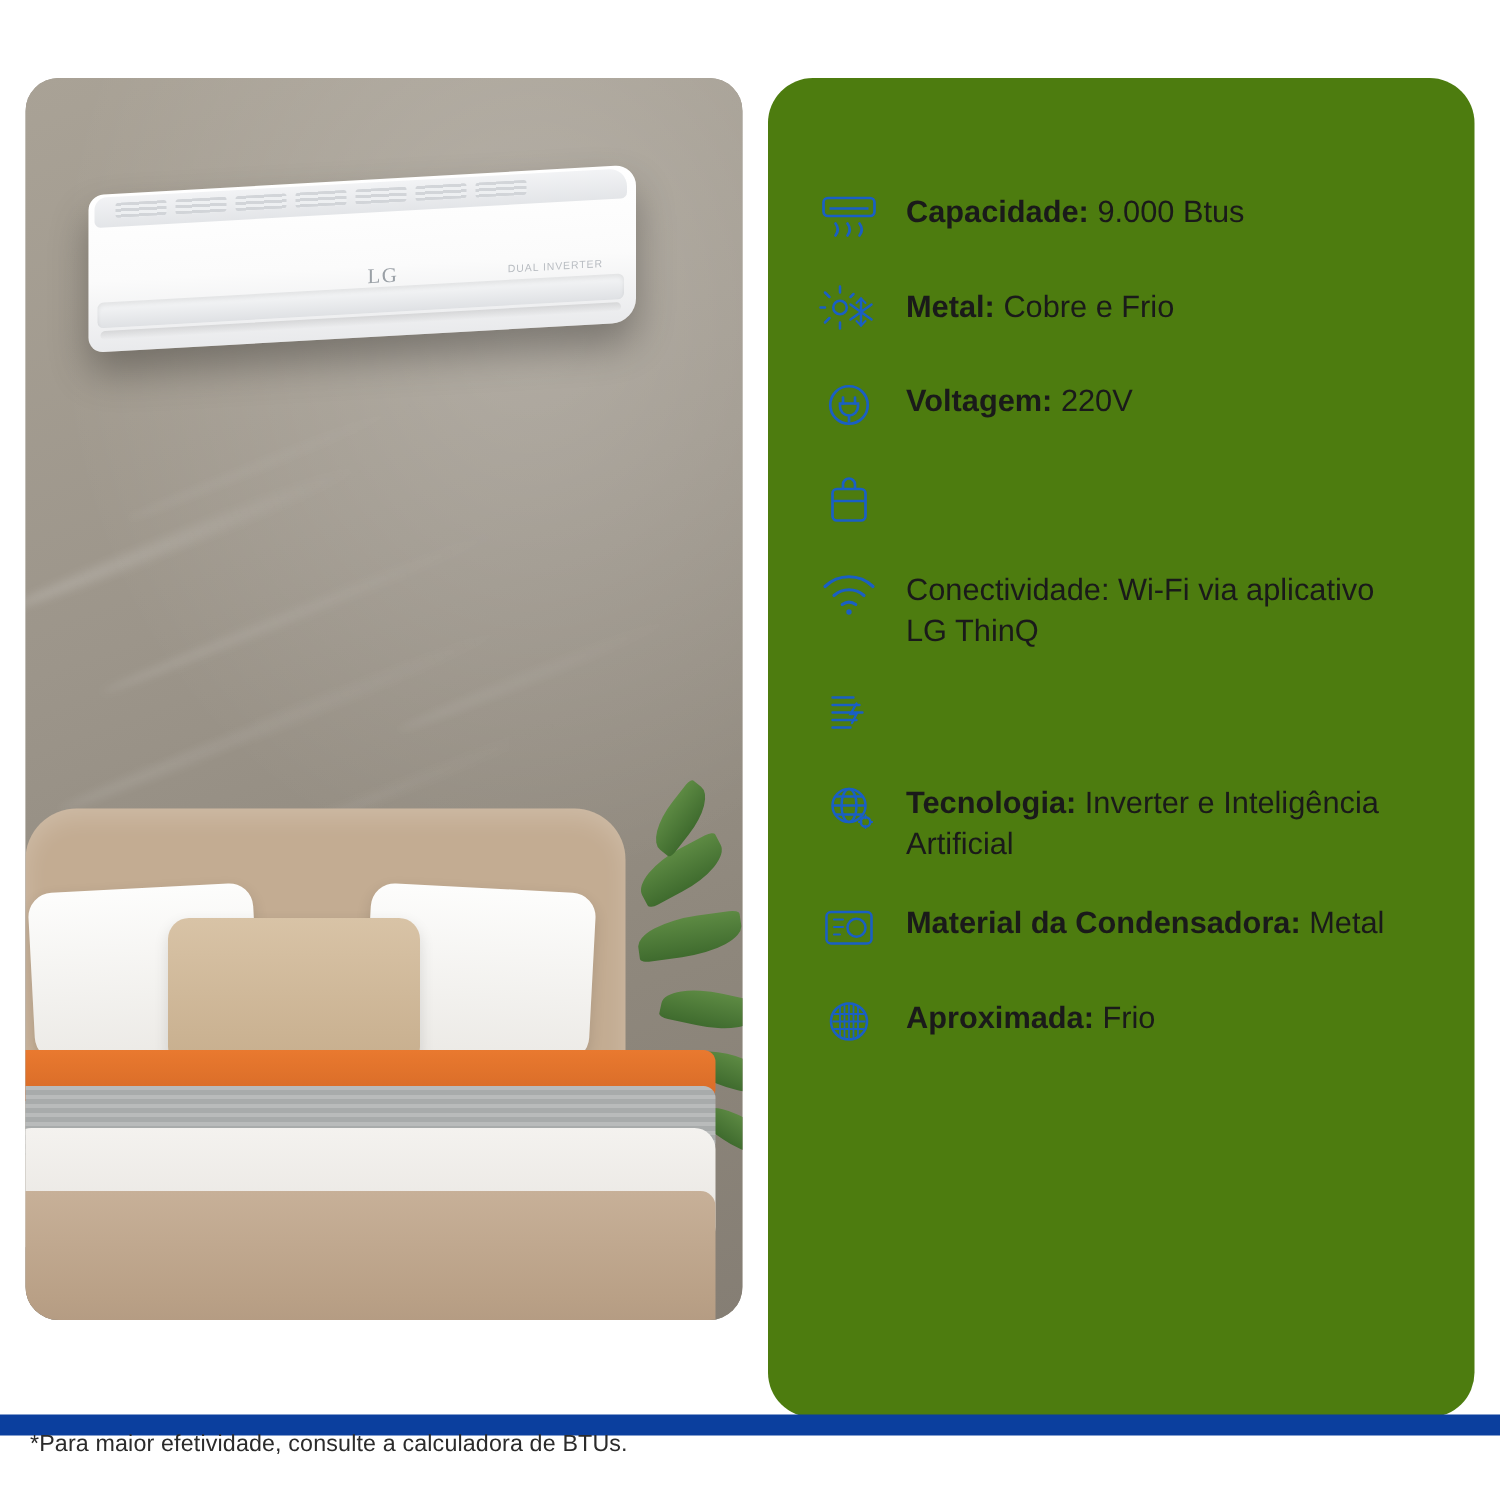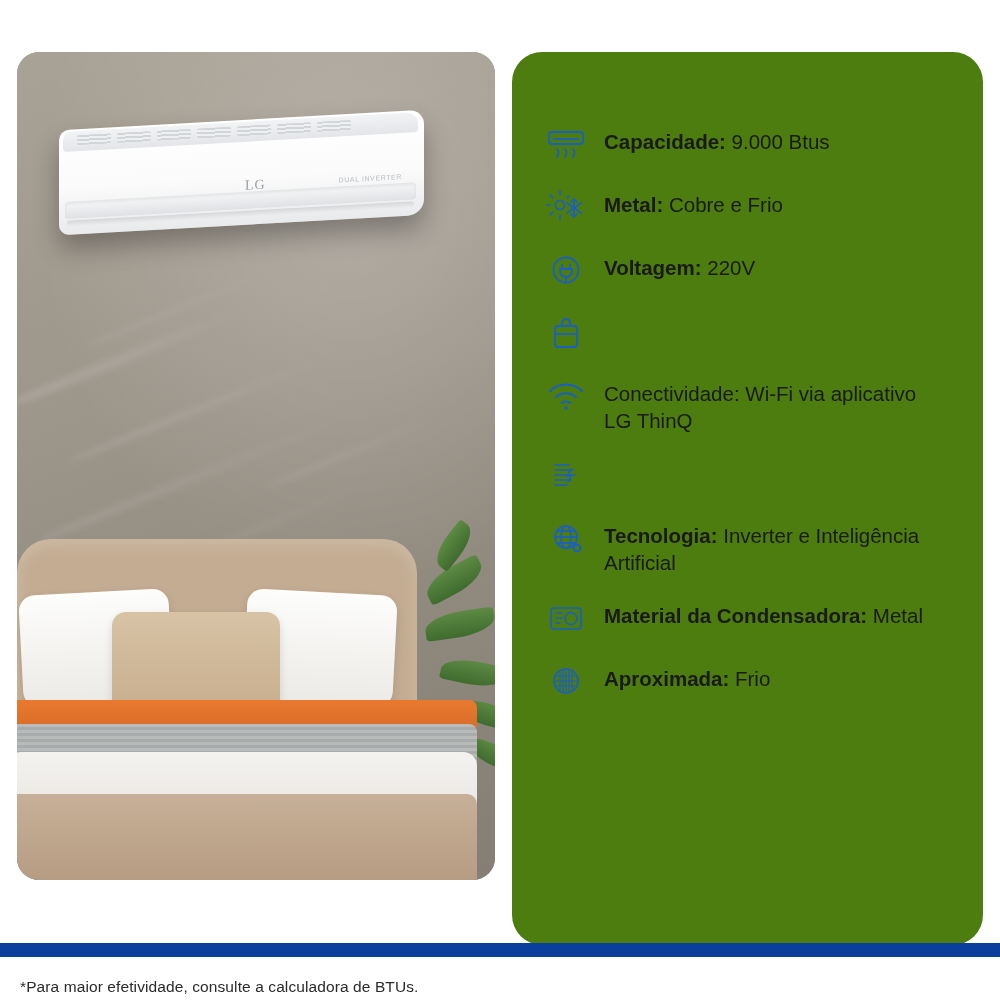--- a/index.html
+++ b/index.html
@@ -25,21 +25,21 @@
     position: absolute;
     left: 0;
     bottom: 43px;
     width: 1000px;
     height: 14px;
     background: #0b3f9e;
   }
   .footnote {
     position: absolute;
     left: 20px;
-    bottom: 4px;
+    bottom: 28px;
     font-size: 15.5px;
     color: #2b2b2b;
     letter-spacing: 0.1px;
   }
 
   
   .photo {
     position: absolute;
     left: 17px;
     top: 52px;

